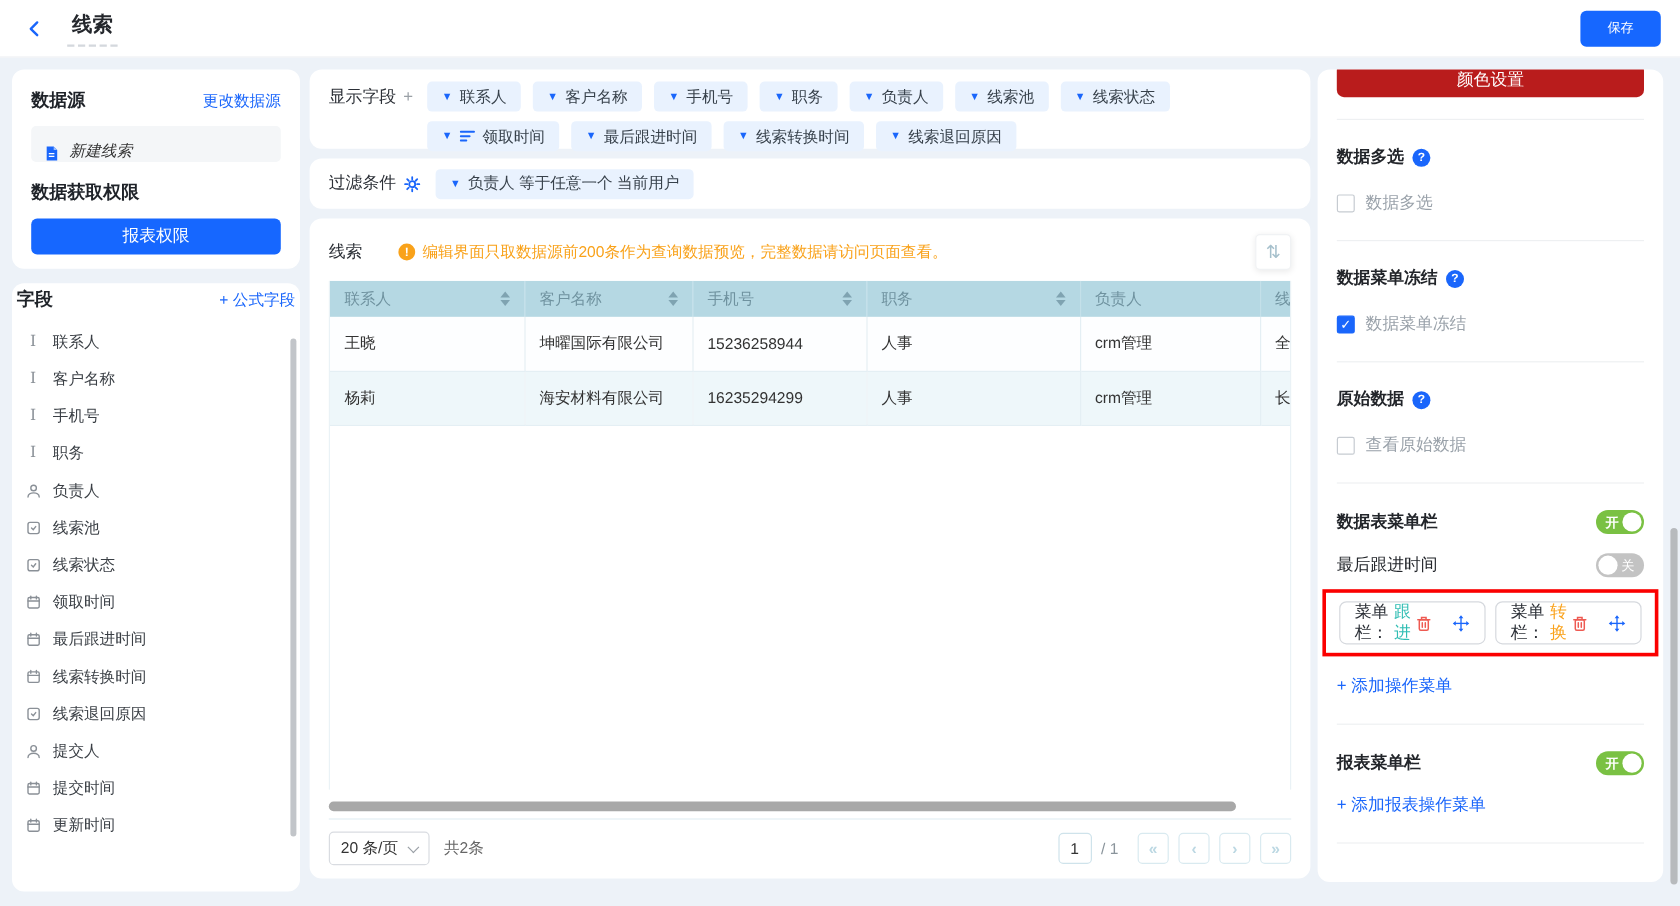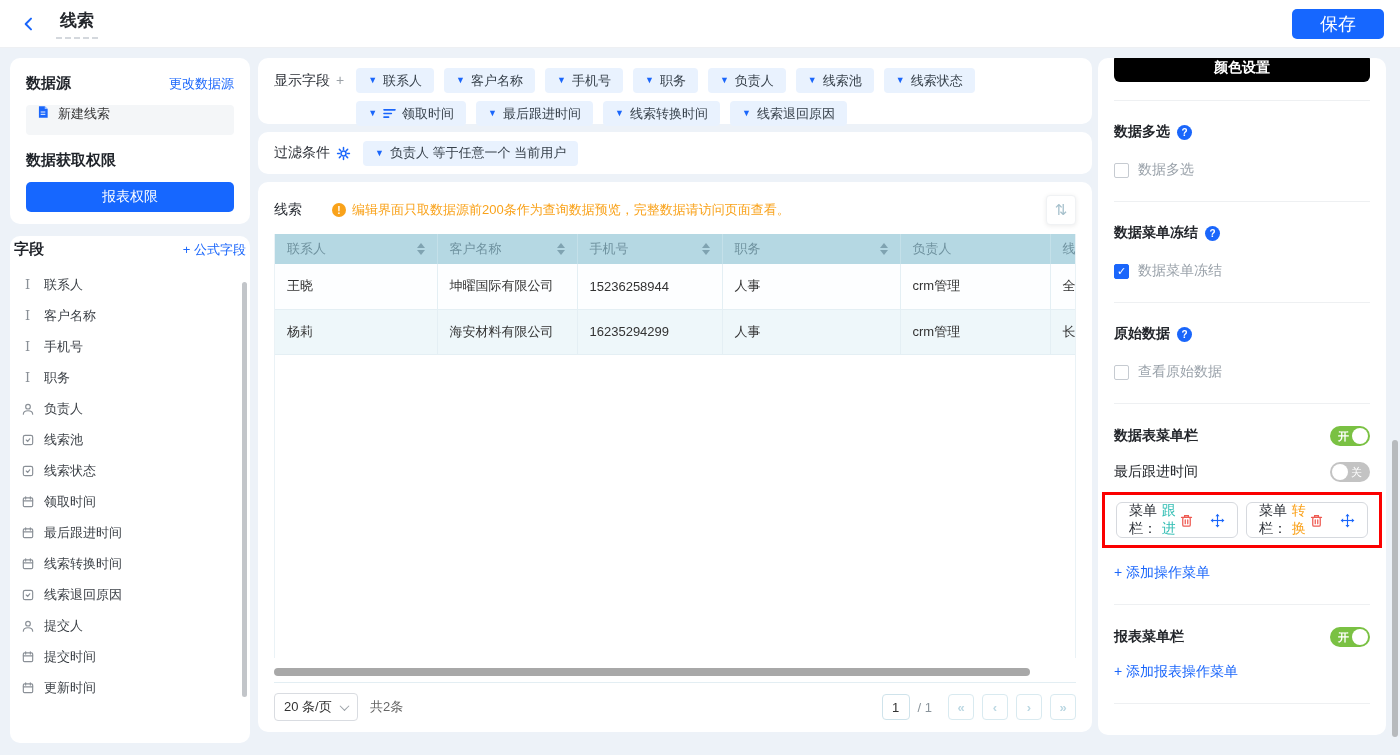--- a/index.html
+++ b/index.html
@@ -5,32 +5,32 @@
   * { box-sizing: border-box; }
   body { margin:0; background:#edf2f8; font-family:"Liberation Sans", sans-serif; }
   .stage { position:relative; width:1400px; height:755px; overflow:hidden; background:#edf2f8; }
 
   
   .topbar { position:absolute; top:0; left:0; width:100%; height:48px; background:#fff;
             border-bottom:1px solid #eef0f3; display:flex; align-items:center; padding:0 16px; z-index:5; }
   .back-btn { width:26px; height:26px; display:flex; align-items:center; justify-content:center; cursor:pointer; }
   .page-title { margin-left:14px; font-size:17px; color:#24272c; font-weight:600;
                 border-bottom:2px dashed #d4d8dd; padding:0 4px 5px; }
-  .save-btn { margin-left:auto; width:92px; height:30px; background:#1667ff; color:#fff; border:none;
-              border-radius:5px; font-size:18px; font-family:inherit; cursor:pointer; }
+  .save-btn { margin-left:auto; width:67px; height:30px; background:#1667ff; color:#fff; border:none;
+              border-radius:5px; font-size:11px; font-family:inherit; cursor:pointer; }
 
   .panel { position:absolute; background:#fff; border-radius:10px; }
 
   
   #p-datasource { left:10px; top:58px; width:240px; height:166px; padding:16px; }
   .sec-head { display:flex; align-items:center; justify-content:space-between; }
   .sec-title { font-size:15px; font-weight:700; color:#1f2329; }
   .blue-link { color:#1a66fb; font-size:13px; cursor:pointer; }
   .source-item { margin-top:12px; background:#f4f6f8; border-radius:4px; height:30px; display:flex;
-                 align-items:flex-start; gap:8px; padding:0 10px; font-size:13px; color:#333; cursor:pointer; }
+                 align-items:flex-end; gap:8px; padding:0 10px; font-size:13px; color:#333; cursor:pointer;font-style:italic; }
   .perm-title { margin-top:16px; font-size:15px; font-weight:700; color:#1f2329; }
   .perm-btn { margin-top:12px; width:100%; height:30px; background:#1667ff; color:#fff; border:none;
               border-radius:5px; font-size:14px; font-family:inherit; cursor:pointer; }
 
   #p-fields { left:10px; top:236px; width:240px; height:507px; padding:4px; overflow:hidden; }
   .field-list { margin-top:10px; }
   .field-item { height:31px; display:flex; align-items:center; gap:9px; font-size:13px; color:#3a3f45;
                 padding-left:6px; cursor:grab; }
   .f-ic { width:15px; height:15px; color:#8a9097; display:flex; align-items:center; justify-content:center; flex:0 0 15px; }
   .f-ic.serif { font-family:"DejaVu Serif", serif; font-size:13px; }
@@ -80,22 +80,22 @@
   .total { font-size:13px; color:#666; }
   .pg-right { margin-left:auto; display:flex; align-items:center; gap:8px; }
   .page-box { width:28px; height:26px; border:1px solid #cfe3eb; border-radius:4px; display:flex; align-items:center;
               justify-content:center; font-size:13px; color:#333; background:#fff; }
   .of { color:#8a949b; font-size:13px; margin-right:8px; }
   .nav-btn { width:26px; height:26px; border:1px solid #d9eaf0; border-radius:4px; background:#fff; color:#bcd8e3;
              font-size:13px; font-weight:700; display:flex; align-items:center; justify-content:center; cursor:pointer; }
 
   
   #p-settings { left:1098px; top:58px; width:288px; height:677px; padding:0 16px; overflow:hidden; }
-  .color-btn { width:100%; height:28px; margin-top:-6px; background:#000000; border:none; border-radius:6px;
-               color:#fff; font-size:14px; font-family:inherit; cursor:pointer;font-weight:bold; }
+  .color-btn { width:100%; height:28px; margin-top:-6px; background:#b91c1c; border:none; border-radius:6px;
+               color:#fff; font-size:14px; font-family:inherit; cursor:pointer; }
   .sec { border-top:1px solid #eef0f2; padding:22px 0; margin-top:0; }
   .sec:first-of-type { margin-top:18px; }
   .sec.last { border-bottom:1px solid #eef0f2; }
   .sec-h { display:flex; align-items:center; gap:7px; font-size:14px; font-weight:700; color:#22252a; }
   .q-icon { width:15px; height:15px; border-radius:50%; background:#1a66fb; color:#fff; font-size:10px;
             font-weight:700; display:flex; align-items:center; justify-content:center; cursor:pointer; }
   .chk-row { margin-top:20px; display:flex; align-items:center; gap:9px; font-size:14px; color:#9aa2aa; }
   .chk { width:15px; height:15px; border:1px solid #c6cbd1; border-radius:2px; background:#fff; cursor:pointer;
          display:flex; align-items:center; justify-content:center; flex:0 0 15px; }
   .chk.checked { background:#1a66fb; border-color:#1a66fb; color:#fff; font-size:11px; }

